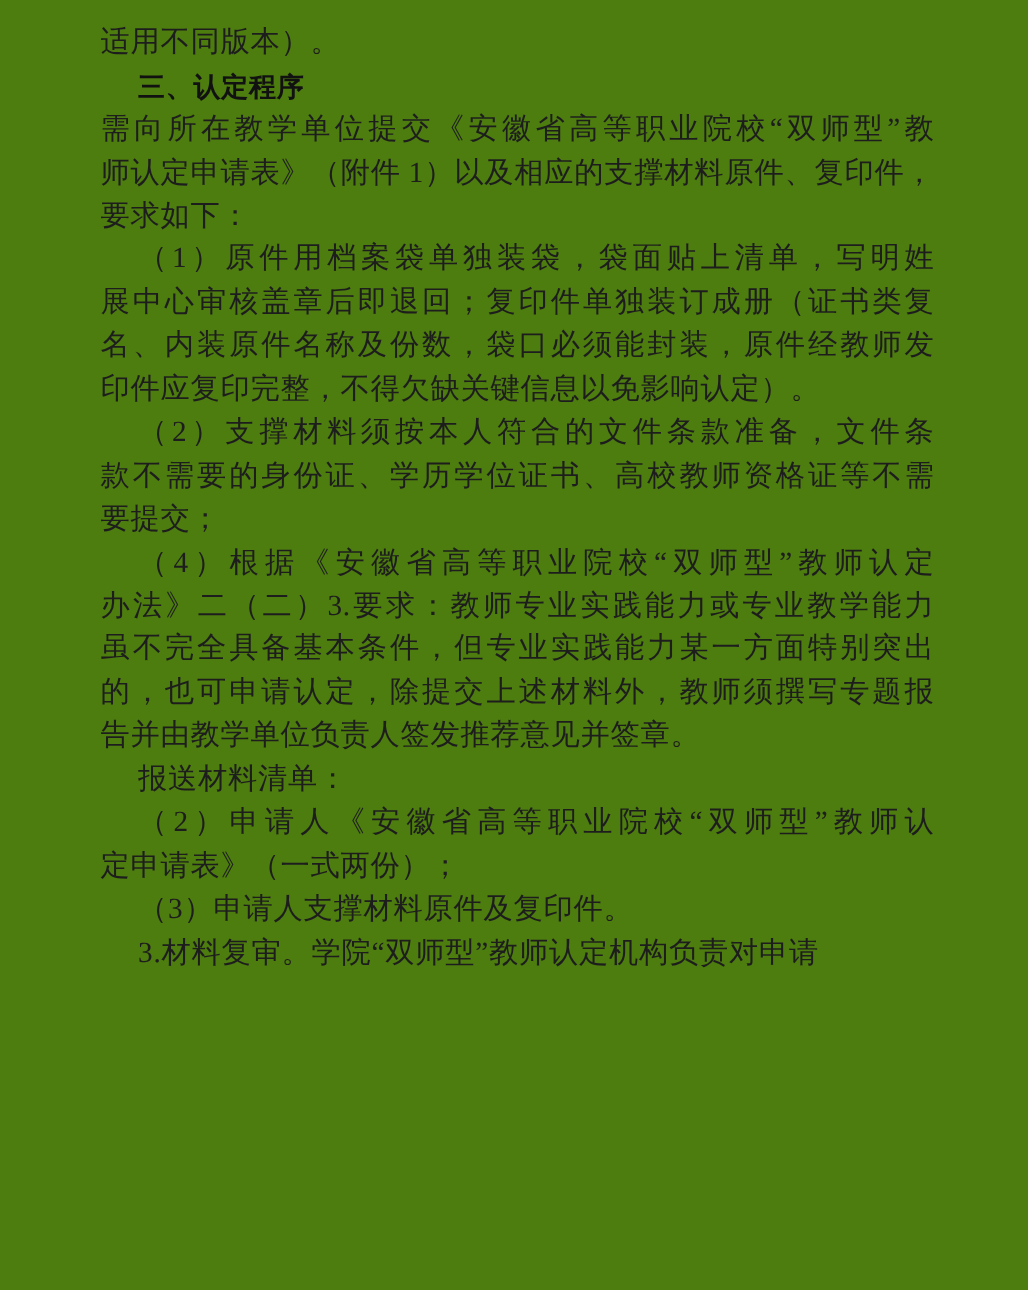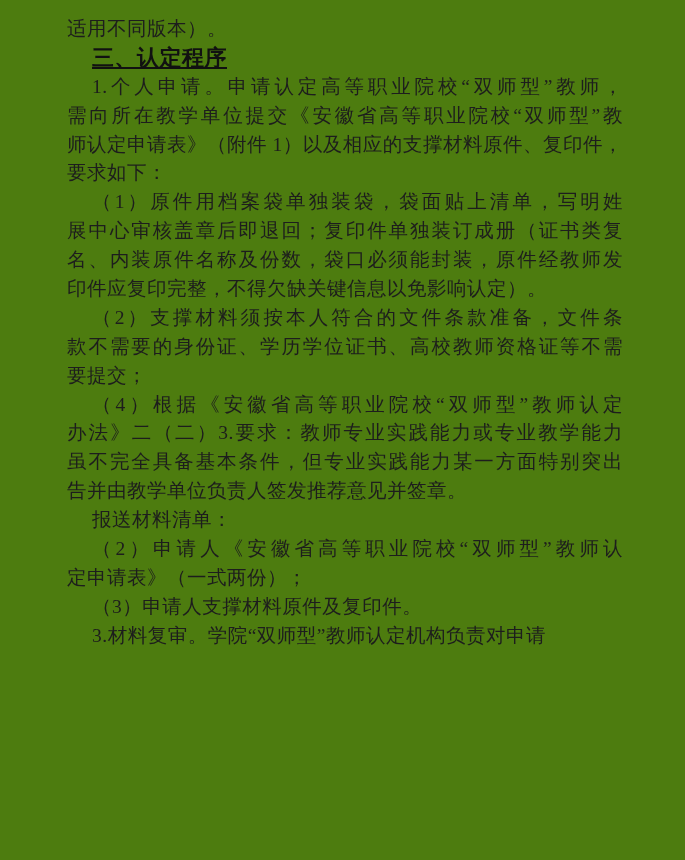--- a/index.html
+++ b/index.html
@@ -33,57 +33,56 @@
     text-align: justify;
     text-align-last: justify;
     text-justify: inter-character;
   }
   
   .line.indent-first { padding-left: 25px; }
   
   .para.style-heading .line {
     font-family: "Liberation Sans", "DejaVu Sans", sans-serif;
     font-weight: 700;
-    font-size: 22px;
+    font-size: 18px;
     color: #111111;
-    text-decoration: underline;
   }
 </style>
 </head>
 <body>
 
 <div class="page">
   <div class="doc">
       <div class="para style-plain">
         <div class="line">适用不同版本）。</div>
       </div>
       <div class="para style-heading">
         <div class="line indent-first">三、认定程序</div>
       </div>
       <div class="para style-indent">
-        <div class="line indent-first fill">1.个人申请。申请认定高等职业院校“双师型”教师，</div>
         <div class="line fill">需向所在教学单位提交《安徽省高等职业院校“双师型”教</div>
         <div class="line fill">师认定申请表》（附件 1）以及相应的支撑材料原件、复印件，</div>
         <div class="line">要求如下：</div>
       </div>
       <div class="para style-indent">
         <div class="line indent-first fill">（1）原件用档案袋单独装袋，袋面贴上清单，写明姓</div>
         <div class="line fill">展中心审核盖章后即退回；复印件单独装订成册（证书类复</div>
         <div class="line fill">名、内装原件名称及份数，袋口必须能封装，原件经教师发</div>
         <div class="line">印件应复印完整，不得欠缺关键信息以免影响认定）。</div>
       </div>
       <div class="para style-indent">
         <div class="line indent-first fill">（2）支撑材料须按本人符合的文件条款准备，文件条</div>
         <div class="line fill">款不需要的身份证、学历学位证书、高校教师资格证等不需</div>
         <div class="line">要提交；</div>
       </div>
       <div class="para style-indent">
         <div class="line indent-first fill">（4）根据《安徽省高等职业院校“双师型”教师认定</div>
         <div class="line fill">办法》二（二）3.要求：教师专业实践能力或专业教学能力</div>
         <div class="line fill">虽不完全具备基本条件，但专业实践能力某一方面特别突出</div>
+        <div class="line fill">的，也可申请认定，除提交上述材料外，教师须撰写专题报</div>
         <div class="line">告并由教学单位负责人签发推荐意见并签章。</div>
       </div>
       <div class="para style-indent">
         <div class="line indent-first">报送材料清单：</div>
       </div>
       <div class="para style-indent">
         <div class="line indent-first fill">（2）申请人《安徽省高等职业院校“双师型”教师认</div>
         <div class="line">定申请表》（一式两份）；</div>
       </div>
       <div class="para style-indent">

